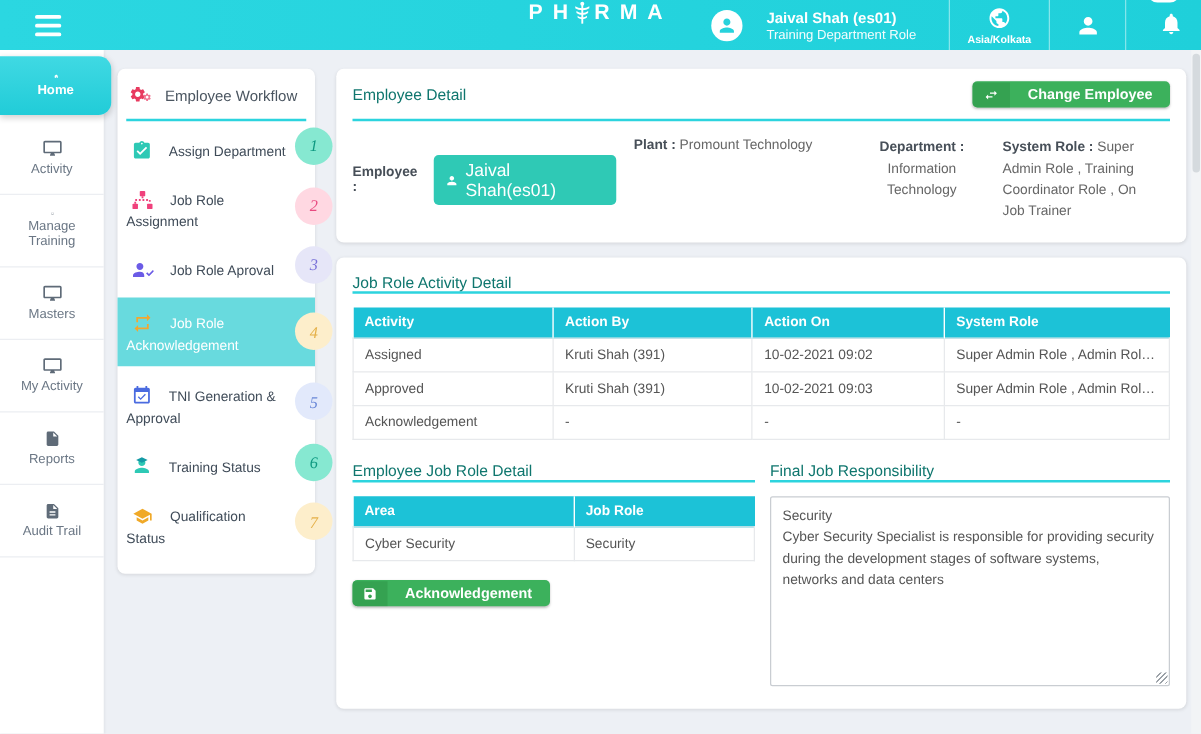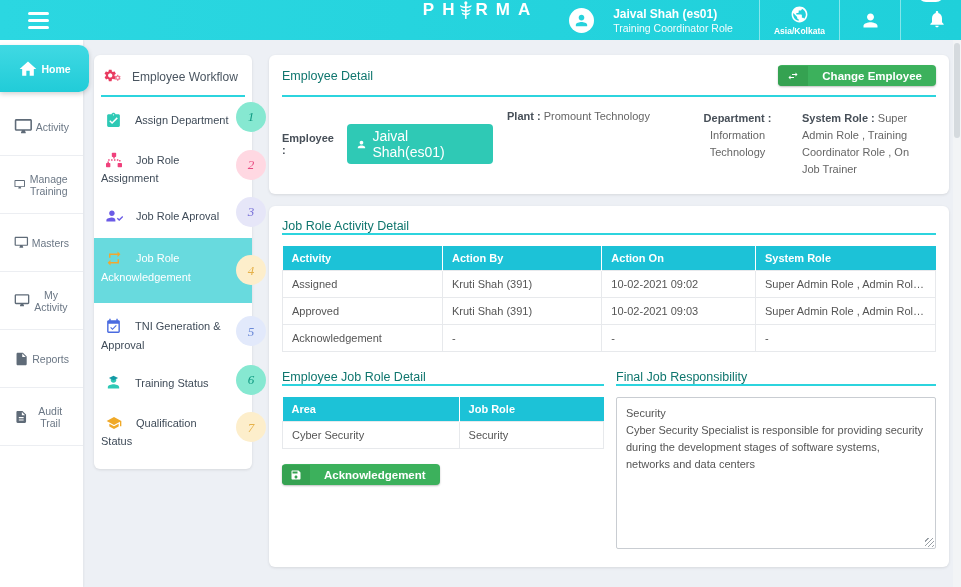--- a/index.html
+++ b/index.html
@@ -18,34 +18,34 @@
   .hdr-user-name{color:#fff;font-size:12px;font-weight:bold;line-height:1.25}
   .hdr-user-role{color:#fff;font-size:10.5px;font-weight:normal;opacity:.95}
   .hdr-sep{width:1px;background:rgba(255,255,255,.45)}
   .hdr-block{display:flex;flex-direction:column;align-items:center;justify-content:center;padding:0 14px;color:#fff;cursor:pointer;min-width:60px}
   .tz-label{font-size:8.5px;font-weight:bold;margin-top:2px}
   .bell-wrap{position:relative;display:flex;align-items:flex-end;padding-bottom:3px}
   .badge{position:absolute;top:-14px;left:50%;transform:translateX(-50%);background:#ee5566;color:#fff;border:2px solid #fff;border-radius:9px;font-size:9px;font-weight:bold;padding:1px 6px}
 
   
   .sidebar{position:absolute;top:40px;left:0;bottom:0;width:83px;background:#fff;z-index:10;box-shadow:1px 0 2px rgba(0,0,0,.05)}
-  .side-item{height:58px;border-bottom:1px solid #eceef2;display:flex;flex-direction:row;align-items:center;justify-content:center;gap:3px;color:#6b7785;font-size:10.5px;text-align:center;cursor:pointer;padding:14px}
+  .side-item{height:58px;border-bottom:1px solid #eceef2;display:flex;flex-direction:column;align-items:center;justify-content:center;gap:3px;color:#6b7785;font-size:10.5px;text-align:center;cursor:pointer;padding:14px}
   .side-item svg{fill:#5f6b78}
   .side-item.active{height:47px;width:89px;margin:5px 0 6px;background:linear-gradient(180deg,#40d9e3,#21ccd8);border-radius:0 10px 10px 0;color:#fff;font-weight:bold;box-shadow:0 2px 5px rgba(0,0,0,.18);border-bottom:none}
   .side-item.active svg{fill:#fff}
 
   
   .content{position:absolute;left:83px;top:40px;right:0;bottom:0;display:flex;align-items:flex-start}
 
   
   .wf-card{width:158px;margin:15px 0 0 11px;background:#fff;border-radius:6px;box-shadow:0 1px 3px rgba(0,0,0,.1);padding-bottom:14px;position:relative;flex:none}
   .wf-head{display:flex;align-items:center;gap:7px;margin:0 7px;padding:13px 2px 9px;border-bottom:2px solid #2cd4de;font-size:12px;color:#4a5560}
   .wf-item{position:relative;padding:15px 22px 6px 7px;font-size:11px;color:#3f4b58;cursor:pointer;line-height:1.5}
   .wf-item .wf-ic{display:inline-block;vertical-align:middle;margin:0 13px 2px 4px}
-  .wf-item.active{background:#68dade;color:#fff;padding-top:12px;padding-bottom:18px;margin-top:6px}
+  .wf-item.active{background:#68dade;color:#fff;padding-top:12px;padding-bottom:8px;margin-top:6px}
   .wf-num{position:absolute;right:-14px;top:50%;transform:translateY(-50%);width:30px;height:30px;border-radius:50%;display:flex;align-items:center;justify-content:center;font-style:italic;font-size:13px;font-family:"Liberation Serif",serif}
   .n-teal{background:#86e8d1;color:#0f9a82}
   .n-pink{background:#ffd8e2;color:#e84a80}
   .n-lav{background:#e6e6f8;color:#7a72d8}
   .n-yel{background:#fdeecb;color:#e5b14a}
   .n-blue{background:#e2e9fb;color:#6c8ad8}
 
   
   .main{flex:1;margin:15px 12px 0 17px;display:flex;flex-direction:column;min-width:0}
   .card{background:#fff;border-radius:6px;box-shadow:0 1px 3px rgba(0,0,0,.1)}
@@ -106,21 +106,21 @@
 
   <div class="hdr-right">
     <div class="hdr-user">
       <span class="avatar">
         <svg width="17" height="17" viewBox="0 0 24 24" fill="#27d2dc">
             <path d="M12 12c2.21 0 4-1.79 4-4s-1.79-4-4-4-4 1.79-4 4 1.79 4 4 4zm0 2c-2.67 0-8 1.34-8 4v2h16v-2c0-2.66-5.33-4-8-4z"></path>
           </svg>
       </span>
       <span>
         <div class="hdr-user-name">Jaival Shah (es01)</div>
-        <div class="hdr-user-role">Training Coordinator Role</div>
+        <div class="hdr-user-role">Training Department Role</div>
       </span>
     </div>
     <div class="hdr-sep"></div>
     <div class="hdr-block">
       <svg width="19" height="19" viewBox="0 0 24 24" fill="#fff">
           <path d="M12 2C6.48 2 2 6.48 2 12s4.48 10 10 10 10-4.48 10-10S17.52 2 12 2zm-1 17.93c-3.95-.49-7-3.85-7-7.93 0-.62.08-1.21.21-1.79L9 15v1c0 1.1.9 2 2 2v1.93zm6.9-2.54c-.26-.81-1-1.39-1.9-1.39h-1v-3c0-.55-.45-1-1-1H8v-2h2c.55 0 1-.45 1-1V7h2c1.1 0 2-.9 2-2v-.41c2.93 1.19 5 4.06 5 7.41 0 2.08-.8 3.97-2.1 5.39z"></path>
         </svg>
       <span class="tz-label">Asia/Kolkata</span>
     </div>
     <div class="hdr-sep"></div>

